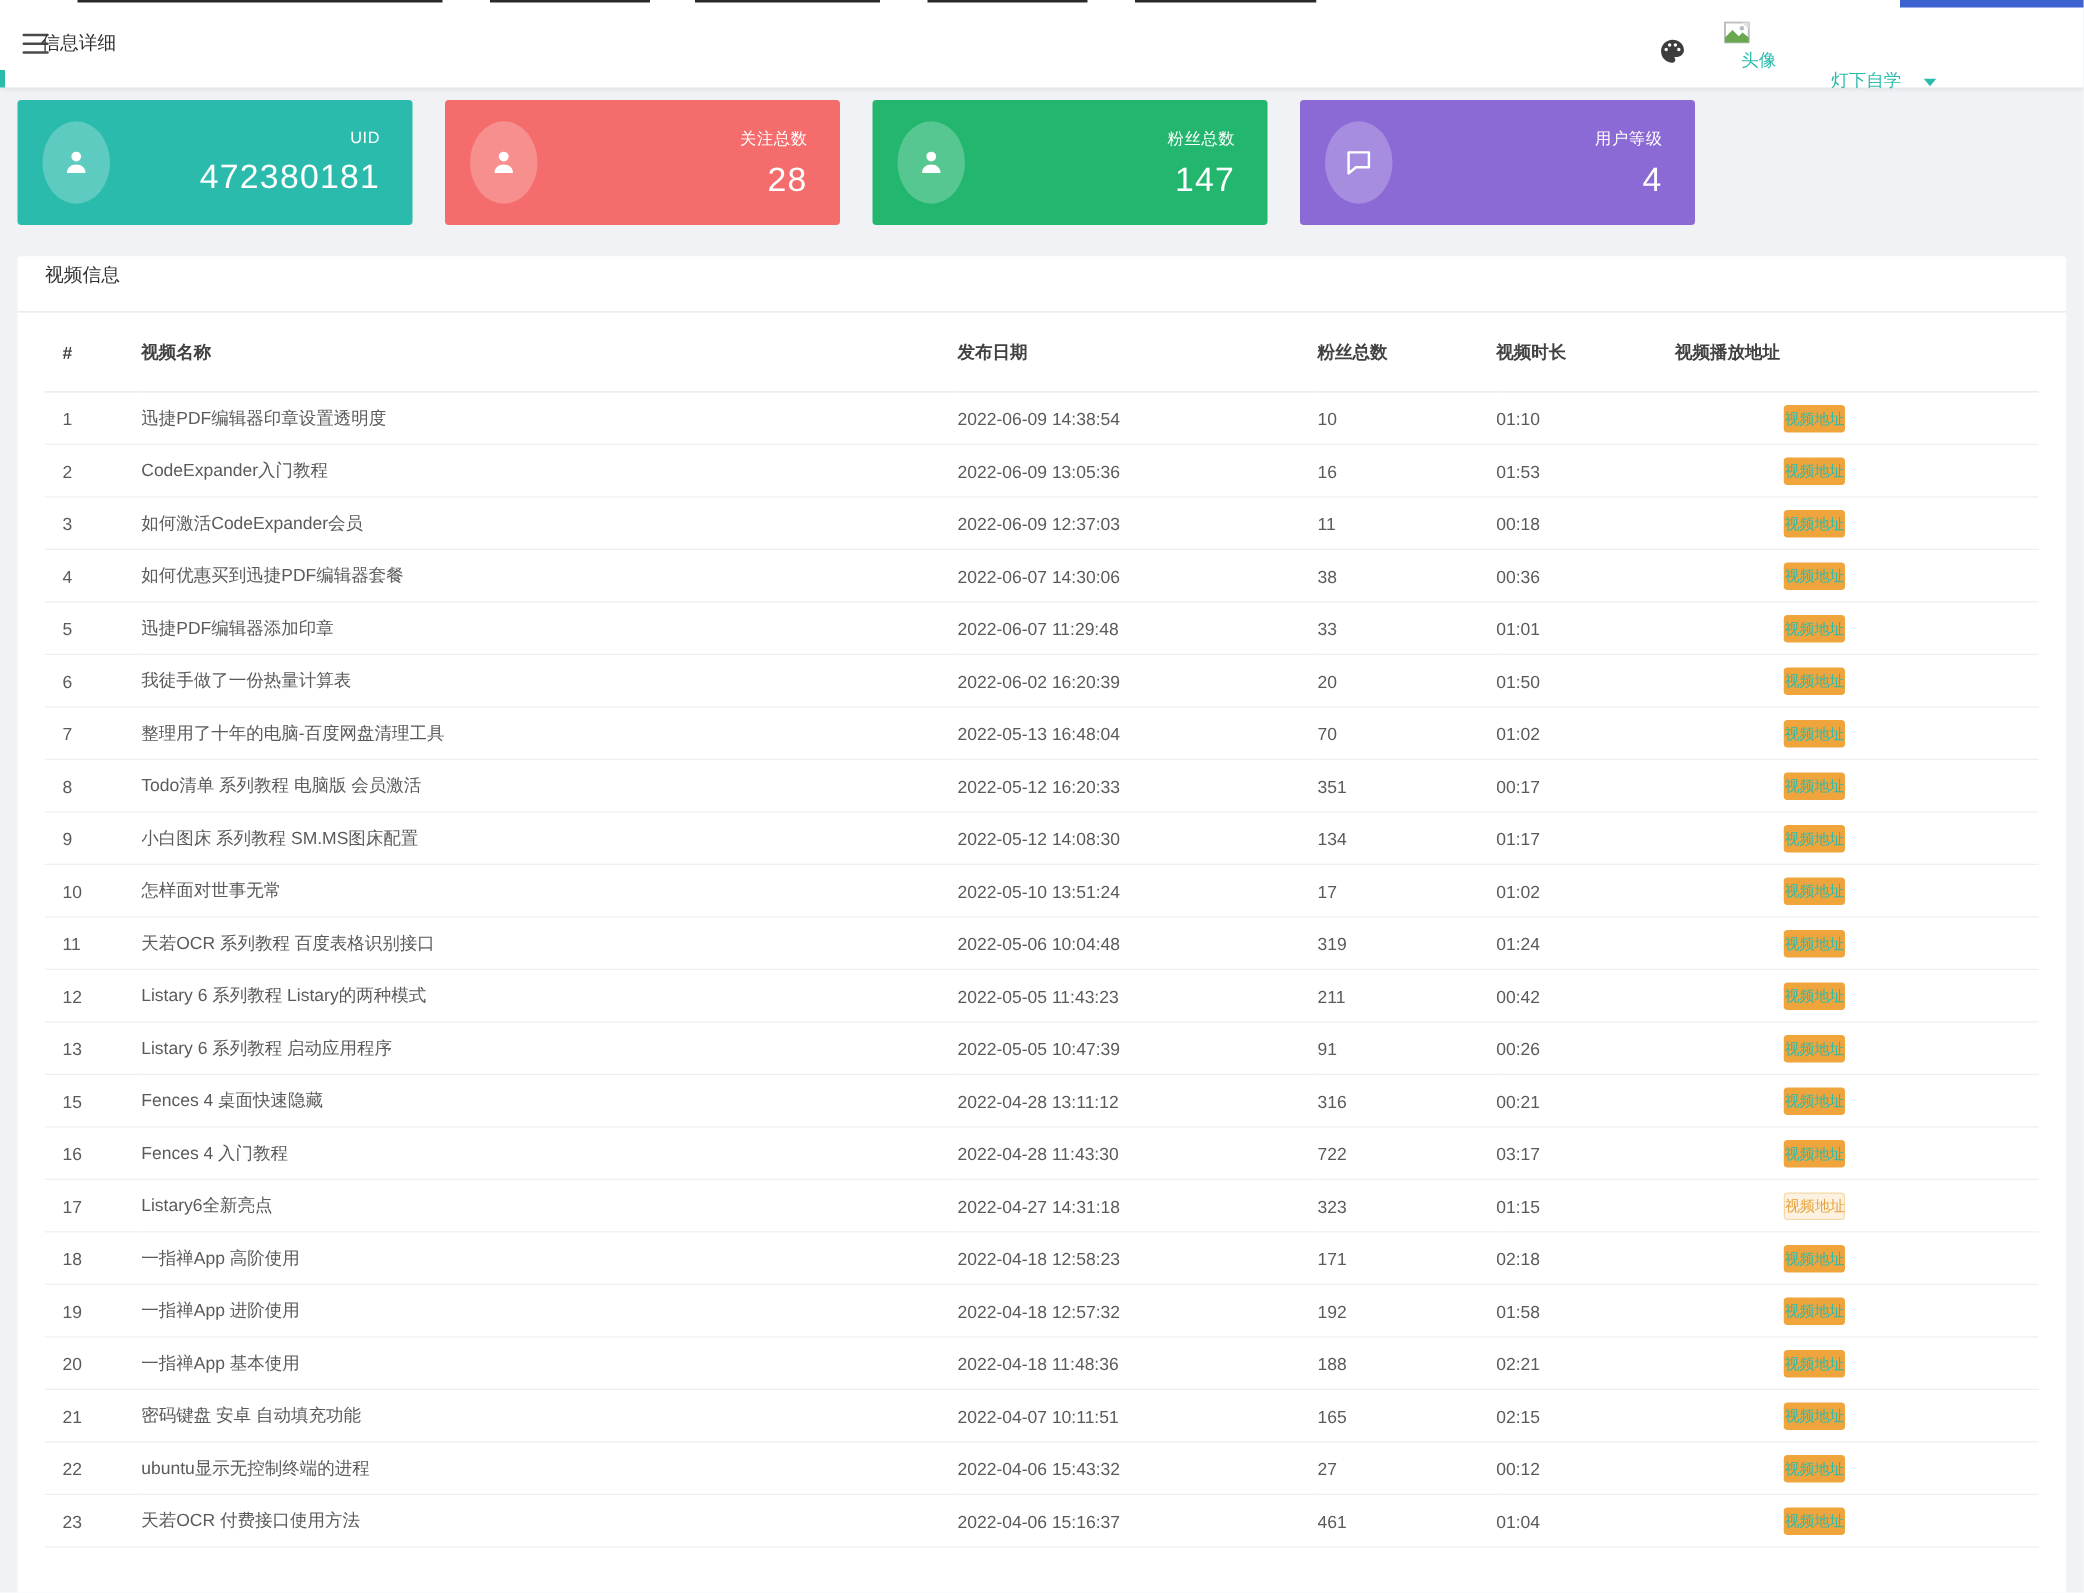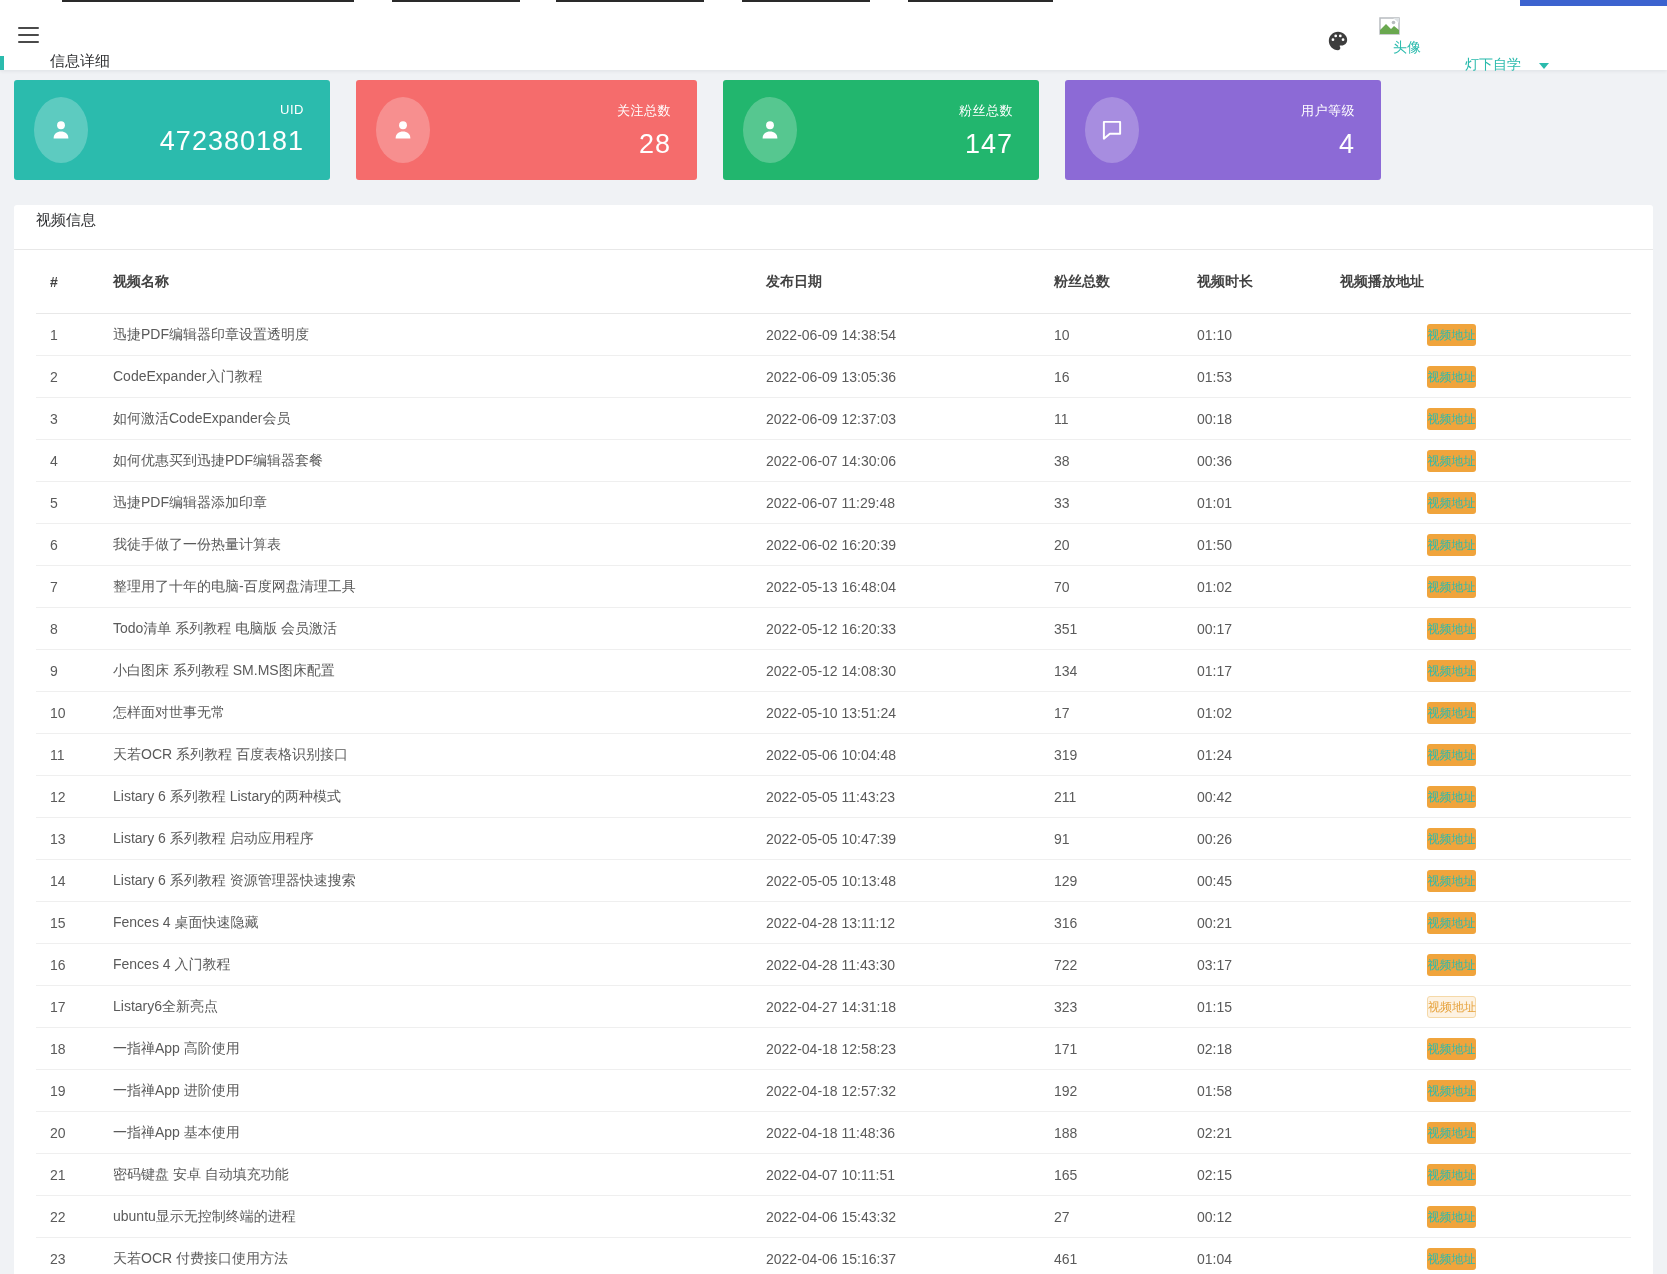--- a/index.html
+++ b/index.html
@@ -10,22 +10,22 @@
   }
   
   .chrome-strip{position:absolute;top:0;left:0;width:1667px;height:6px;z-index:50;pointer-events:none;}
   .chrome-dash{position:absolute;top:0;height:2px;background:#2a2a2a;}
   .chrome-blue{position:absolute;top:0;height:6px;background:#3c63cf;}
   
   .topbar{position:absolute;top:0;left:0;width:1667px;height:70px;background:#fff;
           box-shadow:0 1px 4px rgba(0,21,41,.08);z-index:10;}
   .hamburger{position:absolute;left:18px;top:27px;width:21px;height:16px;cursor:pointer;}
   .hamburger span{display:block;height:2px;background:#4a4a4a;border-radius:1px;margin-bottom:5px;}
-  .page-title{position:absolute;left:50px;top:0;height:70px;line-height:70px;
-              font-size:15px;color:#303133;margin-top:26px;}
+  .page-title{position:absolute;left:33px;top:0;height:70px;line-height:70px;
+              font-size:15px;color:#303133;}
   .topbar-right{position:absolute;right:118px;top:0;height:82px;display:flex;align-items:center;gap:30px;}
   .palette-btn{width:22px;height:22px;cursor:pointer;display:flex;align-items:center;}
   .avatar-broken{display:inline-block;width:56px;position:relative;top:-4px;cursor:pointer;text-decoration:none;}
   .avatar-alt{display:block;margin-left:14px;margin-top:0;font-size:14px;color:#2bbbad;white-space:nowrap;}
   .user-menu{display:flex;align-items:center;gap:18px;cursor:pointer;margin-top:48px;}
   .user-name{font-size:14px;color:#2bbbad;}
   .caret-down{width:0;height:0;border-left:5px solid transparent;border-right:5px solid transparent;
               border-top:6px solid #2bbbad;margin-top:2px;}
   .side-sliver{position:absolute;left:0;top:56px;width:4px;height:14px;background:#2bbbad;z-index:11;}
   
@@ -108,21 +108,21 @@
         <path d="M5.2 19.5c0-3.8 3-6.1 6.8-6.1s6.8 2.3 6.8 6.1v.3H5.2z" fill="#ffffff"></path>
       </svg>
 
     </div>
     <div class="stat-text">
       <div class="stat-label">UID</div>
       <div class="stat-value">472380181</div>
     </div>
   </div>
 
-  <div class="stat-card" style="background: rgb(245, 108, 108); padding-left: 25px;">
+  <div class="stat-card" style="background: rgb(245, 108, 108);">
     <div class="icon-wrap">
       <svg class="icon-user" width="26" height="26" viewBox="0 0 24 24">
         <circle cx="12" cy="7.6" r="3.6" fill="#ffffff"></circle>
         <path d="M5.2 19.5c0-3.8 3-6.1 6.8-6.1s6.8 2.3 6.8 6.1v.3H5.2z" fill="#ffffff"></path>
       </svg>
 
     </div>
     <div class="stat-text">
       <div class="stat-label">关注总数</div>
       <div class="stat-value">28</div>
@@ -315,30 +315,20 @@
     <td>13</td>
     <td>Listary 6 系列教程 启动应用程序</td>
     <td>2022-05-05 10:47:39</td>
     <td>91</td>
     <td>00:26</td>
     <td>
       <a class="video-btn">视频地址</a>
     </td>
   </tr>
 
-  <tr>
-    <td>14</td>
-    <td>Listary 6 系列教程 资源管理器快速搜索</td>
-    <td>2022-05-05 10:13:48</td>
-    <td>129</td>
-    <td>00:45</td>
-    <td>
-      <a class="video-btn">视频地址</a>
-    </td>
-  </tr>
 
   <tr>
     <td>15</td>
     <td>Fences 4 桌面快速隐藏</td>
     <td>2022-04-28 13:11:12</td>
     <td>316</td>
     <td>00:21</td>
     <td>
       <a class="video-btn">视频地址</a>
     </td>

